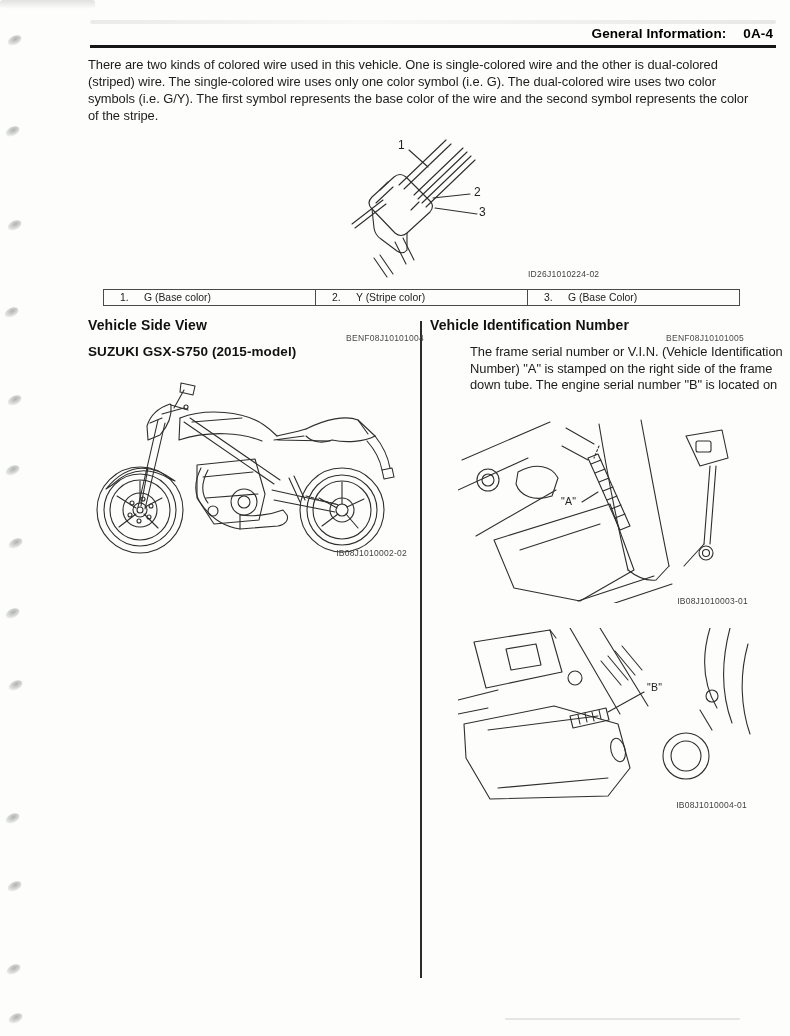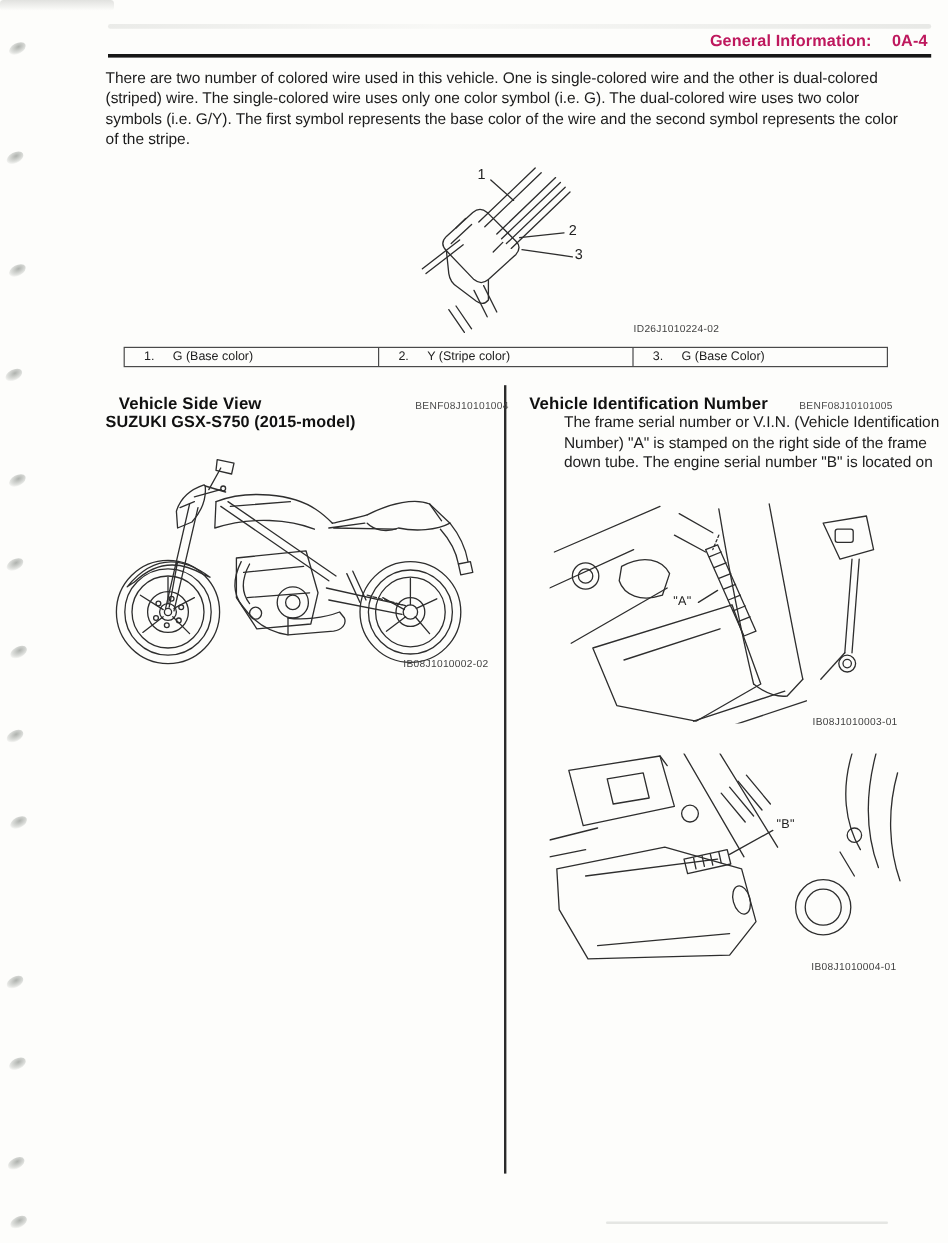--- a/index.html
+++ b/index.html
@@ -11,21 +11,21 @@
   
   .bmark{
     position:absolute;width:15px;height:9px;border-radius:50%;
     background:radial-gradient(ellipse at 60% 40%, rgba(110,116,110,.55), rgba(150,156,150,.28) 55%, rgba(180,184,180,0) 78%);
     transform:rotate(-28deg);
   }
   .streak{position:absolute;border-radius:3px;}
   
   .header{
     position:absolute;top:26px;right:17px;
-    font-size:13.5px;font-weight:bold;color:#be185d;letter-spacing:.1px;text-align:center;
+    font-size:13.5px;font-weight:bold;color:#000000;letter-spacing:.1px;text-align:center;
   }
   .header .pcode{margin-left:17px;}
   .header-rule{position:absolute;left:90px;top:45px;width:686px;height:3px;background:#161616;}
   
   .intro{position:absolute;left:88px;top:56px;font-size:12.9px;letter-spacing:-.05px;color:#1c1c1c;}
   .intro .tline{line-height:17.1px;white-space:nowrap;}
   .vin-text{position:absolute;left:430px;top:344px;font-size:12.9px;letter-spacing:-.05px;color:#1c1c1c;}
   .vin-text .tline{line-height:16.6px;white-space:nowrap;margin-left:40px;}
   
   .fig{position:absolute;}
@@ -36,21 +36,21 @@
   .refcode{position:absolute;font-size:8.5px;color:#4a4a4a;letter-spacing:.25px;line-height:1;}
   
   .legend{
     position:absolute;left:103px;top:289px;width:635px;height:15px;
     display:flex;border:1px solid #4a4a4a;background:#fdfdfb;
   }
   .lcell{flex:1;display:flex;align-items:center;padding-left:16px;font-size:10.4px;color:#222;}
   .lcell + .lcell{border-left:1px solid #4a4a4a;}
   .lnum{width:24px;}
   
-  .sec-h{position:absolute;margin:11px;font-size:14px;font-weight:bold;color:#111;letter-spacing:.1px;}
+  .sec-h{position:absolute;margin:0;font-size:14px;font-weight:bold;color:#111;letter-spacing:.1px;}
   .model-h{position:absolute;margin:0;font-size:13.5px;font-weight:bold;color:#111;letter-spacing:.1px;}
   .divider{position:absolute;left:420px;top:321px;width:2px;height:657px;background:#2b2b2b;}
 </style>
 </head>
 <body>
 
 <div class="page">
 
   <div class="bmark" style="left:7px;top:36px"></div>
   <div class="bmark" style="left:5px;top:127px"></div>
@@ -69,21 +69,21 @@
   <div class="streak" style="left:0;top:0;width:95px;height:9px;background:linear-gradient(to bottom,rgba(190,192,188,.45),rgba(190,192,188,0));"></div>
   <div class="streak" style="left:90px;top:20px;width:686px;height:4px;background:linear-gradient(to right,rgba(200,202,198,.35),rgba(220,222,218,.15) 40%,rgba(200,202,198,.4));"></div>
   <div class="streak" style="left:505px;top:1018px;width:235px;height:2px;background:rgba(205,207,203,.5);"></div>
 
   <div class="header">
     <span>General Information:</span><span class="pcode">0A-4</span>
   </div>
   <div class="header-rule"></div>
 
   <div class="intro">
-    <div class="tline">There are two number of colored wire used in this vehicle. One is single-colored wire and the other is dual-colored</div>
+    <div class="tline">There are two kinds of colored wire used in this vehicle. One is single-colored wire and the other is dual-colored</div>
     <div class="tline">(striped) wire. The single-colored wire uses only one color symbol (i.e. G). The dual-colored wire uses two color</div>
     <div class="tline">symbols (i.e. G/Y). The first symbol represents the base color of the wire and the second symbol represents the color</div>
     <div class="tline">of the stripe.</div>
   </div>
 
   <div class="fig" style="left:335px;top:132px;width:300px;height:150px">
     <svg width="300" height="150" viewBox="0 0 300 150">
       <g stroke="#2e2e2e" fill="none" stroke-width="1.1" stroke-linecap="round" stroke-linejoin="round">
 
         <path d="M111,8 L64,53 M116,12 L69,57"></path>

